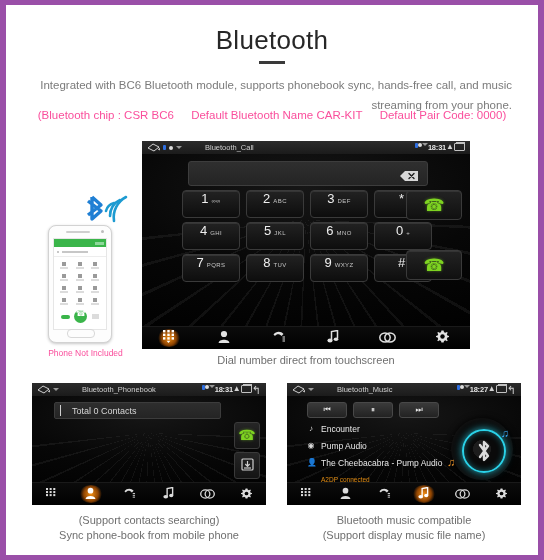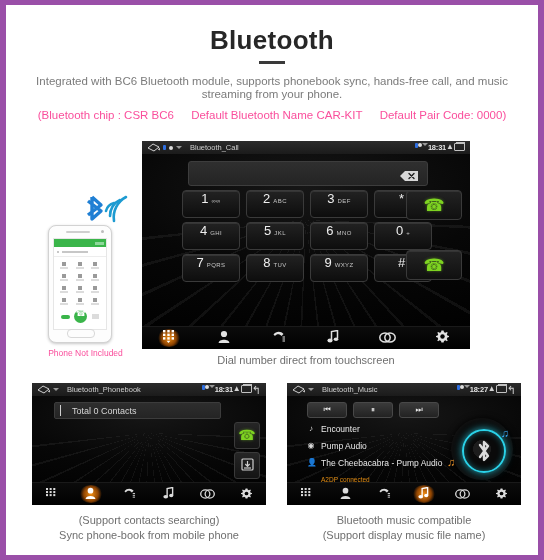--- a/index.html
+++ b/index.html
@@ -17,29 +17,29 @@
     border-right:6px solid #9a4fa8;
     border-top:5px solid #9a4fa8;
     border-bottom:5px solid #9a4fa8;
     background:#fff;
   }
   .inner{position:relative;width:532px;height:550px;}
 
   
   .title{
     position:absolute;left:0;top:20px;width:532px;text-align:center;
-    font-size:26px;font-weight:bold;color:#272727;letter-spacing:.3px;
+    font-size:26px;font-weight:normal;color:#272727;letter-spacing:.3px;
   }
   .rule{
     position:absolute;left:50%;top:56px;width:26px;height:3px;margin-left:-13px;
     background:#3a3a3a;
   }
   .subtitle{
-    position:absolute;left:26px;top:70px;width:480px;text-align:center;
-    font-size:11.5px;color:#7b7b7b;line-height:13px;
+    position:absolute;left:26px;top:70px;width:480px;text-align:right;
+    font-size:11.5px;color:#7b7b7b;line-height:20px;
   }
   .pinkline{
     position:absolute;left:6px;top:104px;width:520px;text-align:center;
     font-size:11.5px;color:#fa4e9c;white-space:nowrap;
   }
   .pinkline span{padding:0 7px;margin-top:30px;}
 
   
   .phonewrap{position:absolute;left:22px;top:180px;width:115px;height:180px;}
   .bt-badge{position:absolute;left:48px;top:0px;width:56px;height:44px;}
@@ -80,21 +80,21 @@
     position:absolute;left:0;top:0;width:100%;height:13px;
     background:linear-gradient(#2b2b2b,#1b1b1b);
     border-bottom:1px solid #000;
     display:flex;align-items:center;
   }
   .unit .sb-left{display:flex;align-items:center;gap:3px;padding-left:5px;}
   .unit .home-ico{
     width:13px;height:9px;position:relative;
   }
   .unit .home-ico svg{display:block;}
-  .unit .sb-title{font-size:7.5px;color:#cfcfcf;margin-left:5px;white-space:nowrap;text-align:right;}
+  .unit .sb-title{font-size:7.5px;color:#cfcfcf;margin-left:20px;white-space:nowrap;text-align:right;}
   .unit .sb-right{margin-left:auto;display:flex;padding-right:5px;}
   .unit .dotb{width:3px;height:5px;background:#2f6fe0;border-radius:1px;}
   .unit .dotw{width:4px;height:4px;background:#dcdcdc;border-radius:50%;}
   .unit .dotv{width:0;height:0;border-left:3px solid transparent;border-right:3px solid transparent;border-top:3px solid #9a9a9a;}
   .unit .clock{font-size:7.5px;color:#e4e4e4;font-weight:bold;letter-spacing:-.2px;}
   .unit .chev{color:#d4d4d4;font-size:8px;line-height:8px;}
   .unit .sqico{width:9px;height:6px;border:1px solid #c2c2c2;border-radius:1px;position:relative;}
   .unit .sqico:after{content:"";position:absolute;left:1px;top:-2px;width:7px;height:1px;border:1px solid #c2c2c2;border-bottom:0;}
   .unit .backico{color:#d0d0d0;font-size:11px;line-height:10px;}
 

